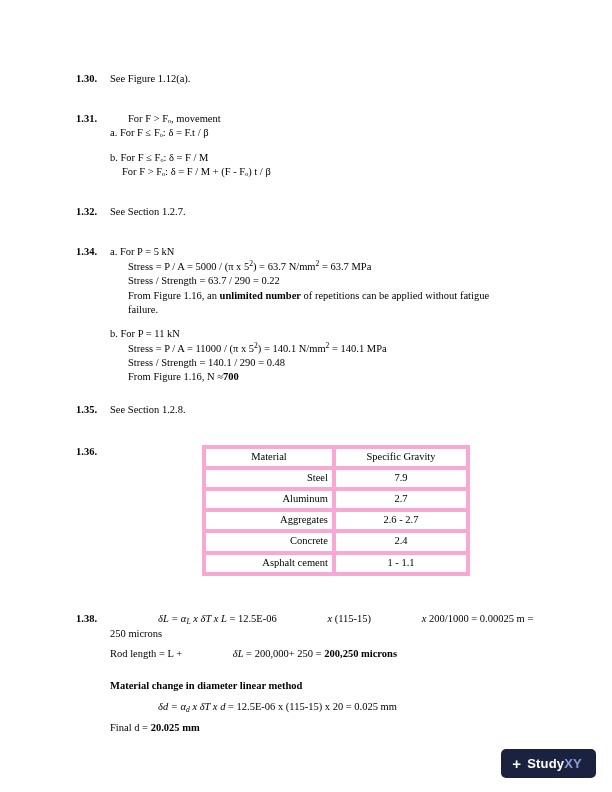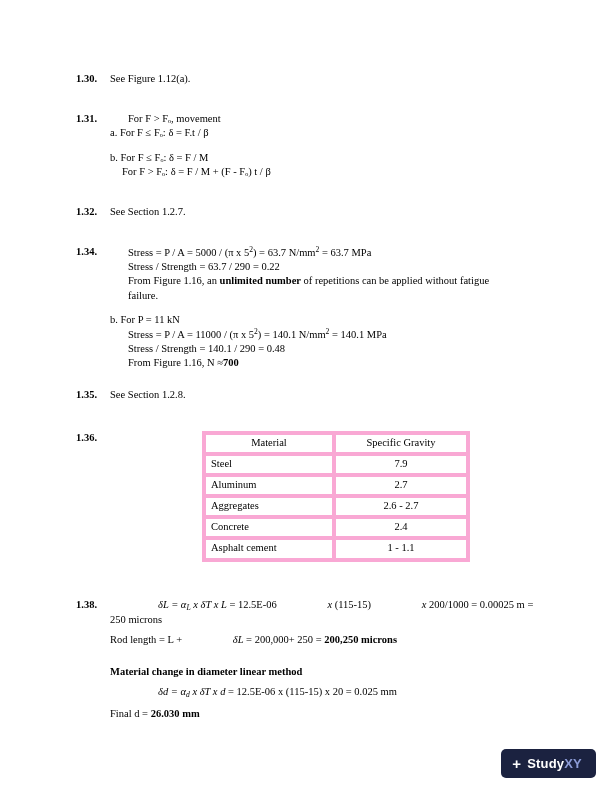--- a/index.html
+++ b/index.html
@@ -63,21 +63,21 @@
     width: 268px;
     font-size: 10.5px;
   }
   table.gravity td, table.gravity th {
     border: 4px solid #f9a8d4;
     padding: 1px 4px 2px 4px;
     text-align: center;
     font-weight: normal;
   }
   table.gravity td.left {
-    text-align: left;
+    text-align: right;
     padding-left: 5px;
   }
   .pagenum {
     position: absolute;
     left: 0;
     right: 0;
     bottom: 38px;
     text-align: center;
     font-size: 10.5px;
   }
@@ -140,20 +140,21 @@
     <div class="body">
       <div class="line indent1">See Section 1.2.7.</div>
     </div>
   </div>
 
   <div class="sp-26"></div>
 
   <div class="block">
     <span class="num">1.34.</span>
     <div class="body">
+      <div class="line indent1">a. For P = 5 kN</div>
       <div class="line indent2">Stress = P / A = 5000 / (π x 5<sup>2</sup>) = 63.7 N/mm<sup>2</sup> = 63.7 MPa</div>
       <div class="line indent2">Stress / Strength = 63.7 / 290 = 0.22</div>
       <div class="line indent2">From Figure 1.16, an <b>unlimited number</b> of repetitions can be applied without fatigue</div>
       <div class="line indent2">failure.</div>
       <div class="sp-10"></div>
       <div class="line indent1">b. For P = 11 kN</div>
       <div class="line indent2">Stress = P / A = 11000 / (π x 5<sup>2</sup>) = 140.1 N/mm<sup>2</sup> = 140.1 MPa</div>
       <div class="line indent2">Stress / Strength = 140.1 / 290 = 0.48</div>
       <div class="line indent2">From Figure 1.16, N ≈<b>700</b></div>
     </div>
@@ -213,21 +214,21 @@
     <span class="num">1.38.</span>
     <div class="body">
       <div class="line indent1"><i>δL = α<sub>L</sub> x δT x L</i> = 12.5E-06 <i>x</i> (115-15) <i>x</i> 200/1000 = 0.00025 m =  250 microns</div>
       <div class="sp-6"></div>
       <div class="line indent1">Rod length = L + <i>δL</i> = 200,000+ 250 = <b>200,250 microns</b></div>
       <div class="sp-18"></div>
       <div class="line indent1"><b>Material change in diameter linear method</b></div>
       <div class="sp-6"></div>
       <div class="line indent1"><i>δd = α<sub>d</sub> x δT x d</i> = 12.5E-06 x (115-15) x 20 = 0.025 mm</div>
       <div class="sp-6"></div>
-      <div class="line indent1">Final d = <b>26.030 mm</b></div>
+      <div class="line indent1">Final d = <b>20.025 mm</b></div>
     </div>
   </div>
 
 </div>
 
 <div class="watermark">
   <span class="plus">+</span>
   <span><span>Study</span><span class="xy">XY</span></span>
 </div>
 

